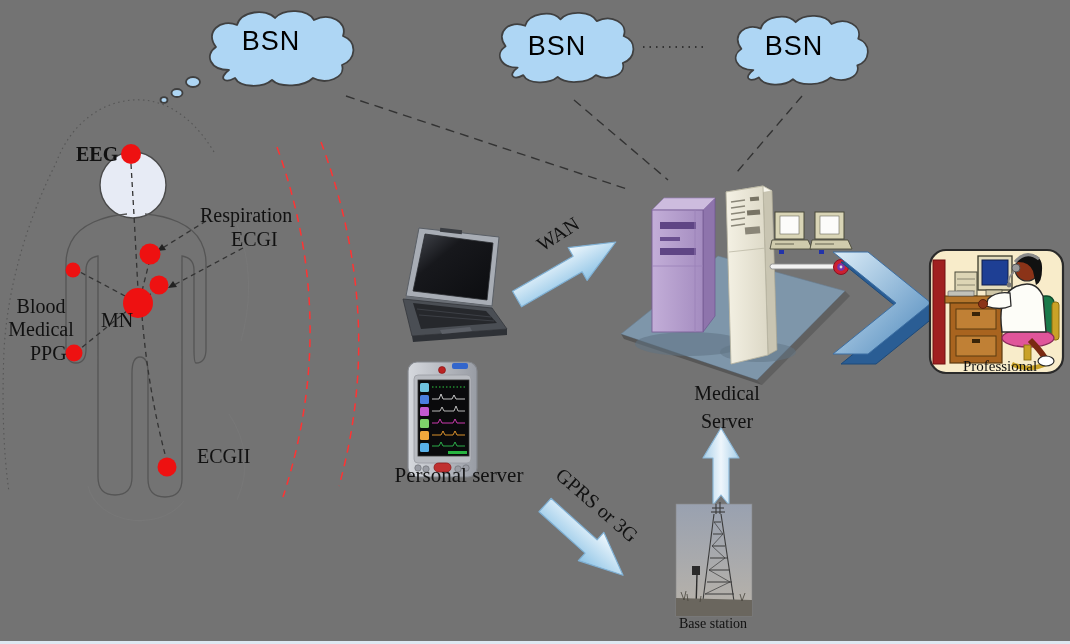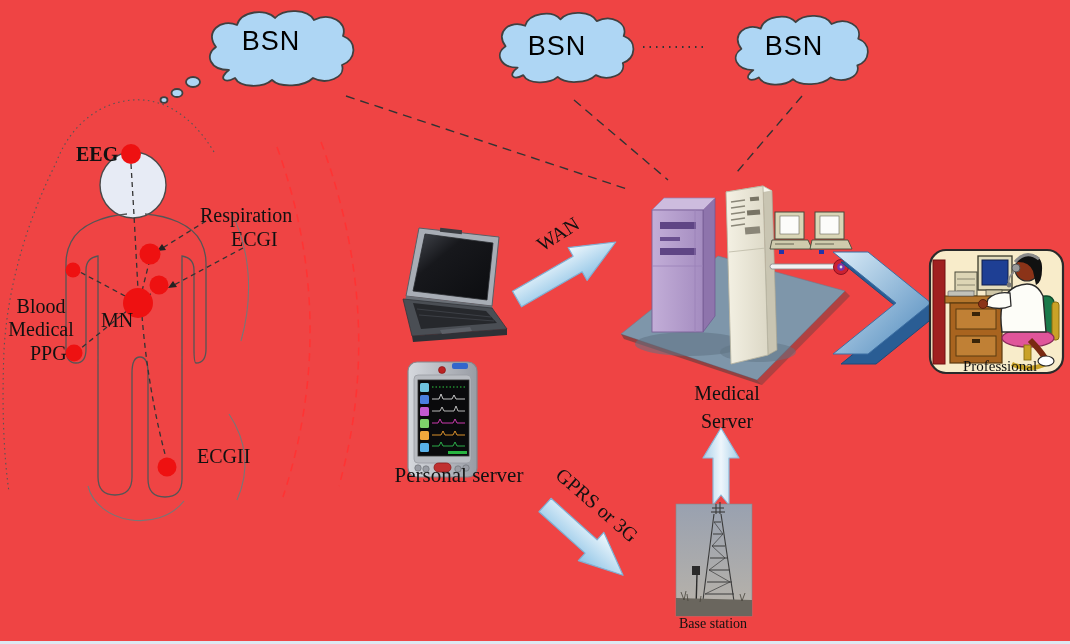--- a/index.html
+++ b/index.html
@@ -1,16 +1,16 @@
 <!DOCTYPE html>
 <html><head>
 <meta charset="utf-8">
 <style>
   html,body{margin:0;padding:0;background:#ffffff;}
-  #canvas{position:relative;width:1070px;height:644px;background:#ef4444;overflow:hidden;
+  #canvas{position:relative;width:1070px;height:644px;background:#737373;overflow:hidden;
           font-family:"Liberation Serif","DejaVu Serif",serif;}
   #scene{position:absolute;left:0;top:0;}
   .lbl{position:absolute;color:#111;font-size:20px;line-height:1.12;white-space:nowrap;}
   .lbl.center{transform:translate(-50%,-50%);text-align:center;}
   .lbl.cx{transform:translateX(-50%);text-align:center;}
   .bsn{font-family:"Liberation Sans","DejaVu Sans",sans-serif;font-size:27px;color:#000;letter-spacing:1px;}
   .rot-wan{transform:translate(-50%,-50%) rotate(-33deg);font-size:20px;}
   .rot-gprs{transform:translate(-50%,-50%) rotate(41deg);font-size:20px;}
   .small-multiline{line-height:23px;margin-top:48px;}
   #edge-strip{position:absolute;left:0;bottom:0;width:1070px;height:3px;background:#dde8f2;}

